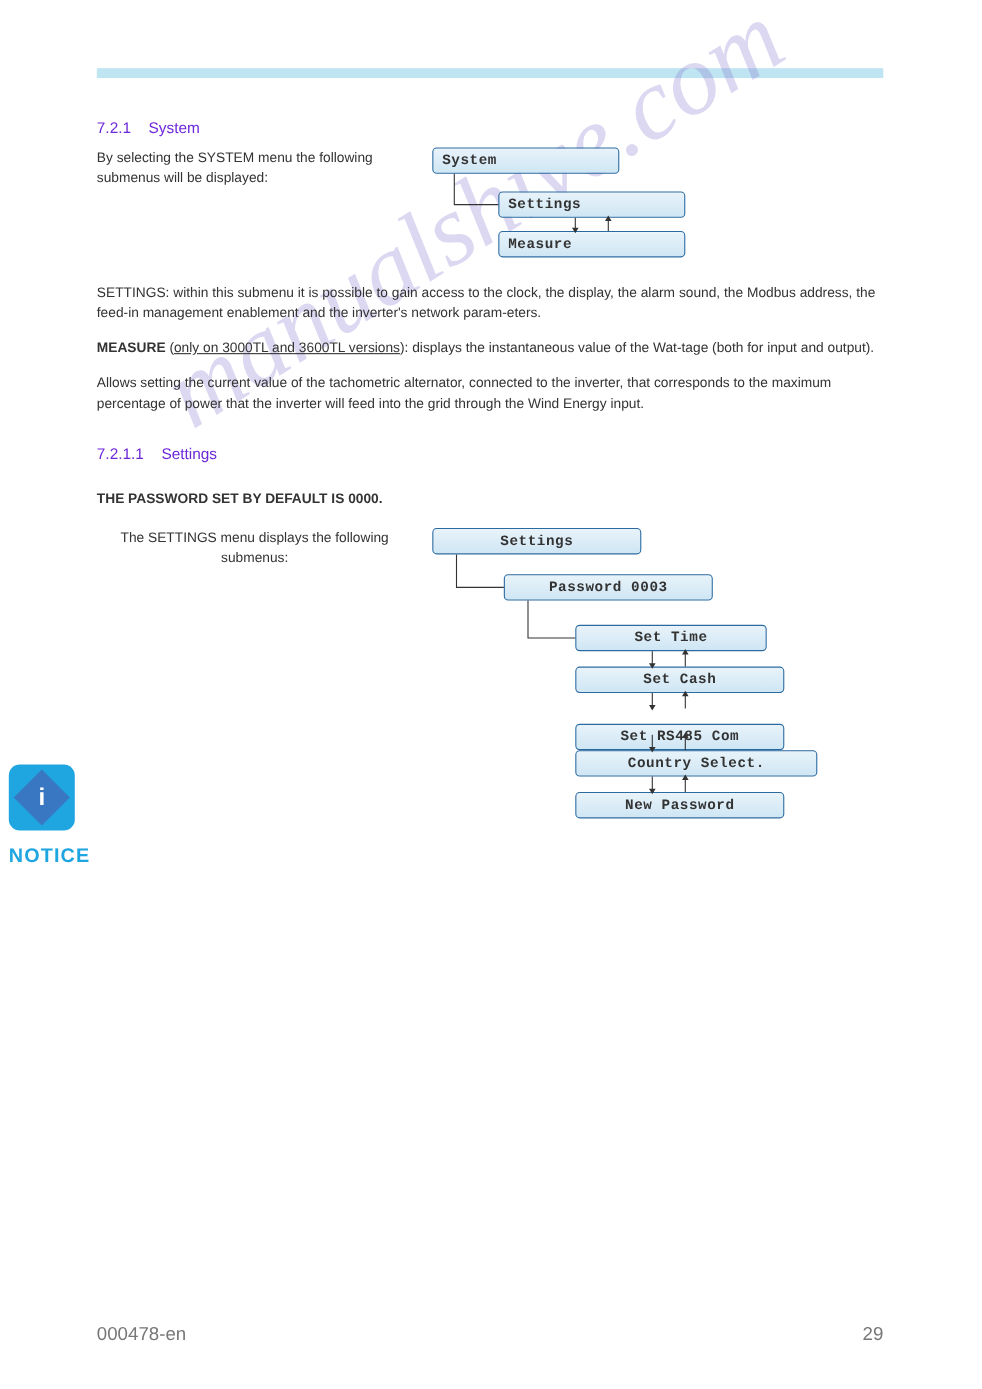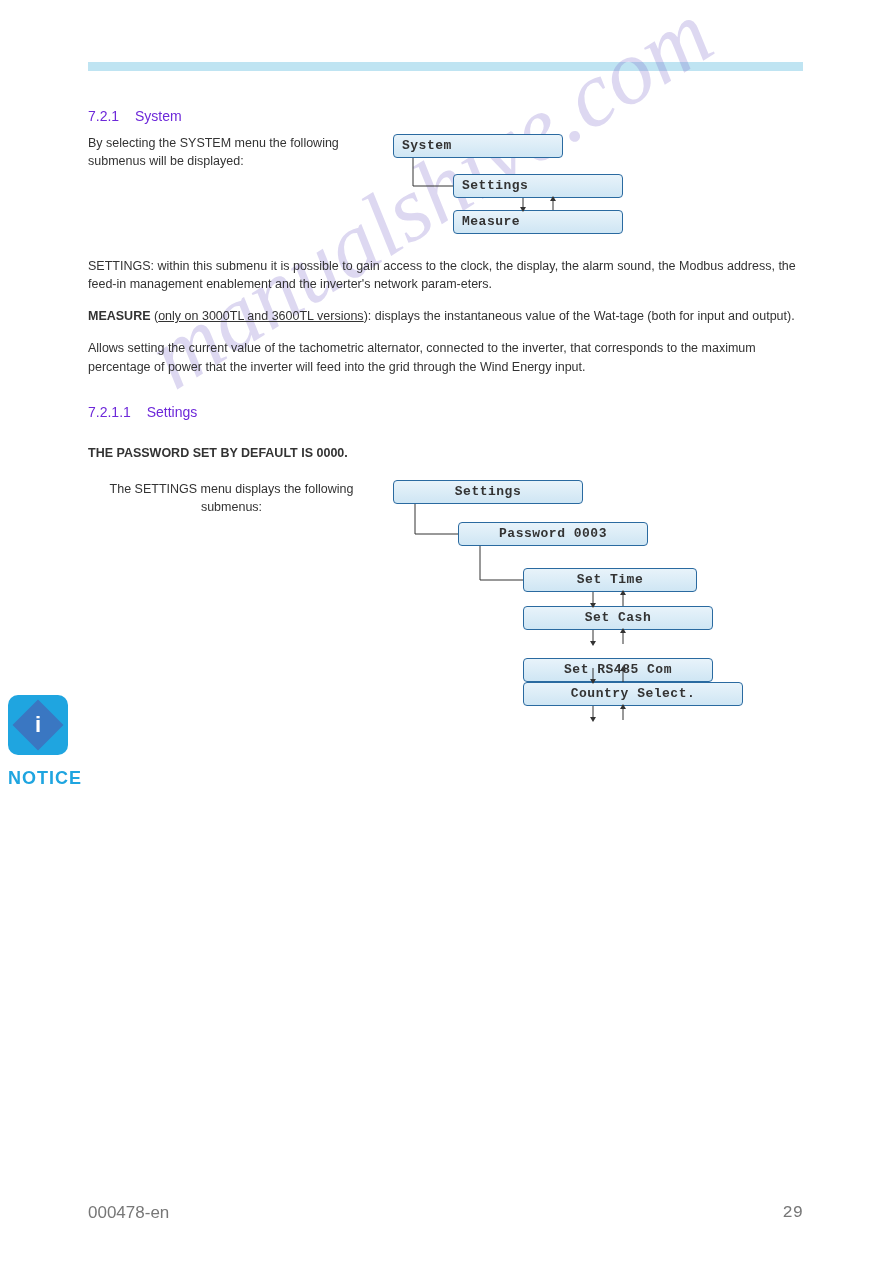--- a/index.html
+++ b/index.html
@@ -89,21 +89,21 @@
   }
   .page-footer {
     position: absolute;
     left: 88px;
     bottom: 40px;
     width: 715px;
     font-size: 17px;
     color: #777;
   }
   .page-footer .code { float: left; }
-  .page-footer .num { float: right; font-family: Liberation Mono, monospace; }
+  .page-footer .num { float: right; }
   .watermark {
     position: absolute;
     left: 130px;
     top: 320px;
     font-size: 92px;
     color: rgba(120,100,200,0.25);
     font-family: Georgia, serif;
     font-style: italic;
     transform: rotate(-32deg);
     transform-origin: left top;
@@ -167,20 +167,21 @@
     <div class="textcol body-text">
       <p class="para">The SETTINGS menu displays the following submenus:</p>
     </div>
     <div class="diagcol" style="height:290px;">
       <div class="menu-box" style="left:0; top:0; width:190px;">Settings</div>
       <div class="menu-box" style="left:65px; top:42px; width:190px;">Password 0003</div>
       <div class="menu-box" style="left:130px; top:88px; width:174px;">Set Time</div>
       <div class="menu-box" style="left:130px; top:126px; width:190px;">Set Cash</div>
       <div class="menu-box" style="left:130px; top:164px; width:190px;margin-top:14px;">Set RS485 Com</div>
       <div class="menu-box" style="left:130px; top:202px; width:220px;">Country Select.</div>
+      <div class="menu-box" style="left:130px; top:240px; width:190px;">New Password</div>
       <svg class="connector" style="left:0; top:0; width:340px; height:280px;">
         <polyline points="22,24 22,54 65,54"></polyline>
         <polyline points="87,66 87,100 130,100"></polyline>
         <line x1="200" y1="112" x2="200" y2="126"></line>
           <polygon points="197,123 203,123 200,128"></polygon>
         <line x1="230" y1="126" x2="230" y2="112"></line>
           <polygon points="227,115 233,115 230,110"></polygon>
         <line x1="200" y1="150" x2="200" y2="164"></line>
           <polygon points="197,161 203,161 200,166"></polygon>
         <line x1="230" y1="164" x2="230" y2="150"></line>

